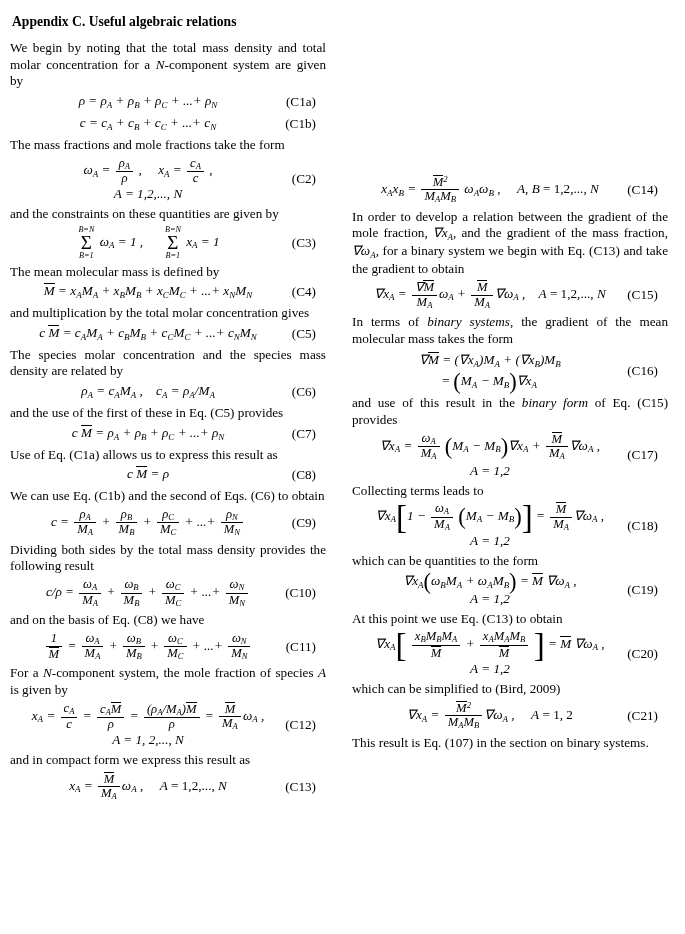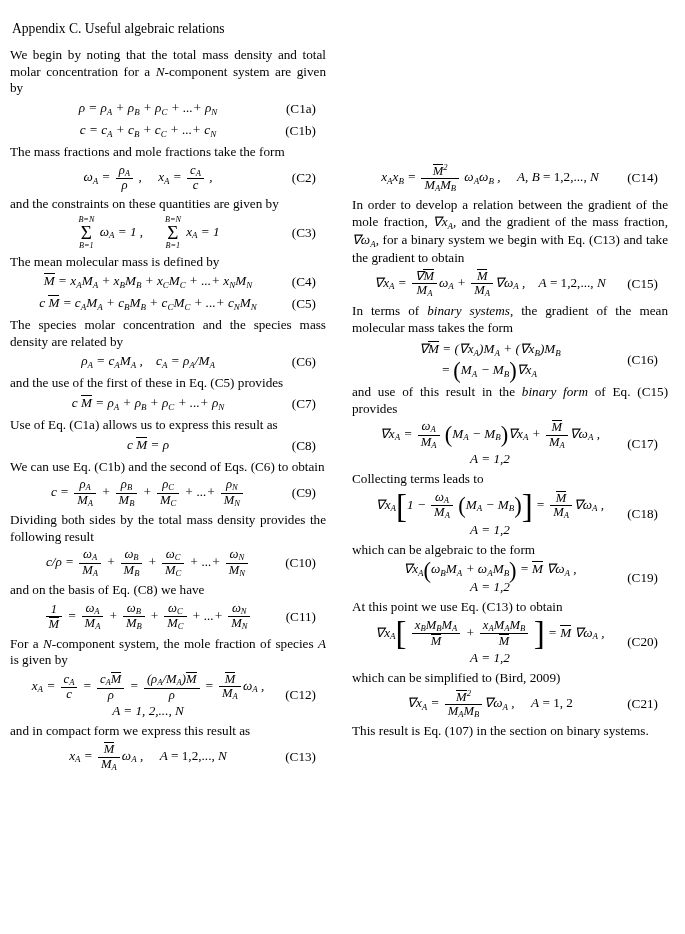--- a/index.html
+++ b/index.html
@@ -16,23 +16,23 @@
     overflow: hidden;
   }
   .page {
     position: relative;
     width: 685px;
     height: 934px;
     box-sizing: border-box;
     padding: 10px 10px 0 10px;
   }
   .appendix-title {
-    font-weight: normal;
+    font-weight: bold;
     font-size: 13.6px;
-    margin: 11px 0 10px 2px;
+    margin: 4px 0 10px 2px;
   }
   .columns {
     display: flex;
     gap: 26px;
     align-items: center;
   }
   .col {
     width: 316px;
   }
   p.body-text {
@@ -168,20 +168,21 @@
       </div>
 
       <p class="body-text">The mass fractions and mole fractions take the form</p>
 
       <div class="eq">
         <div class="formula math">
           ω<sub>A</sub> = <span class="frac"><span class="num">ρ<sub>A</sub></span><span class="den">ρ</span></span> ,
           &nbsp;&nbsp;&nbsp;
           x<sub>A</sub> = <span class="frac"><span class="num">c<sub>A</sub></span><span class="den">c</span></span> ,
         </div>
+        <div class="sub-line math">A = 1,2,..., N</div>
         <div class="tag">(C2)</div>
       </div>
 
       <p class="body-text">and the constraints on these quantities are given by</p>
 
       <div class="eq">
         <div class="formula math">
           <span class="sum"><span class="lim">B=N</span><span class="sig">Σ</span><span class="lim">B=1</span></span>
           ω<sub>A</sub> = 1 ,
           &nbsp;&nbsp;&nbsp;&nbsp;
@@ -191,20 +192,21 @@
         <div class="tag">(C3)</div>
       </div>
 
       <p class="body-text">The mean molecular mass is defined by</p>
 
       <div class="eq">
         <div class="formula math"><span class="ovb">M</span> = x<sub>A</sub>M<sub>A</sub> + x<sub>B</sub>M<sub>B</sub> + x<sub>C</sub>M<sub>C</sub> + ...+ x<sub>N</sub>M<sub>N</sub></div>
         <div class="tag">(C4)</div>
       </div>
 
+      <p class="body-text">and multiplication by the total molar concentration gives</p>
 
       <div class="eq">
         <div class="formula math">c <span class="ovb">M</span> = c<sub>A</sub>M<sub>A</sub> + c<sub>B</sub>M<sub>B</sub> + c<sub>C</sub>M<sub>C</sub> + ...+ c<sub>N</sub>M<sub>N</sub></div>
         <div class="tag">(C5)</div>
       </div>
 
       <p class="body-text">The species molar concentration and the species mass density are related by</p>
 
       <div class="eq">
         <div class="formula math">ρ<sub>A</sub> = c<sub>A</sub>M<sub>A</sub> , &nbsp;&nbsp; c<sub>A</sub> = ρ<sub>A</sub>/M<sub>A</sub></div>
@@ -347,21 +349,21 @@
       <div class="eq">
         <div class="formula math">
           ∇x<sub>A</sub><span class="brk-lg">[</span>1 − <span class="frac"><span class="num">ω<sub>A</sub></span><span class="den">M<sub>A</sub></span></span>
           <span class="paren-big">(</span>M<sub>A</sub> − M<sub>B</sub><span class="paren-big">)</span><span class="brk-lg">]</span>
           = <span class="frac"><span class="num"><span class="ovb">M</span></span><span class="den">M<sub>A</sub></span></span>∇ω<sub>A</sub> ,
         </div>
         <div class="sub-line math">A = 1,2</div>
         <div class="tag">(C18)</div>
       </div>
 
-      <p class="body-text">which can be algebraic to the form</p>
+      <p class="body-text">which can be quantities to the form</p>
 
       <div class="eq">
         <div class="formula math">
           ∇x<sub>A</sub><span class="paren-big">(</span>ω<sub>B</sub>M<sub>A</sub> + ω<sub>A</sub>M<sub>B</sub><span class="paren-big">)</span>
           = <span class="ovb">M</span> ∇ω<sub>A</sub> ,
         </div>
         <div class="sub-line math">A = 1,2</div>
         <div class="tag">(C19)</div>
       </div>
 

